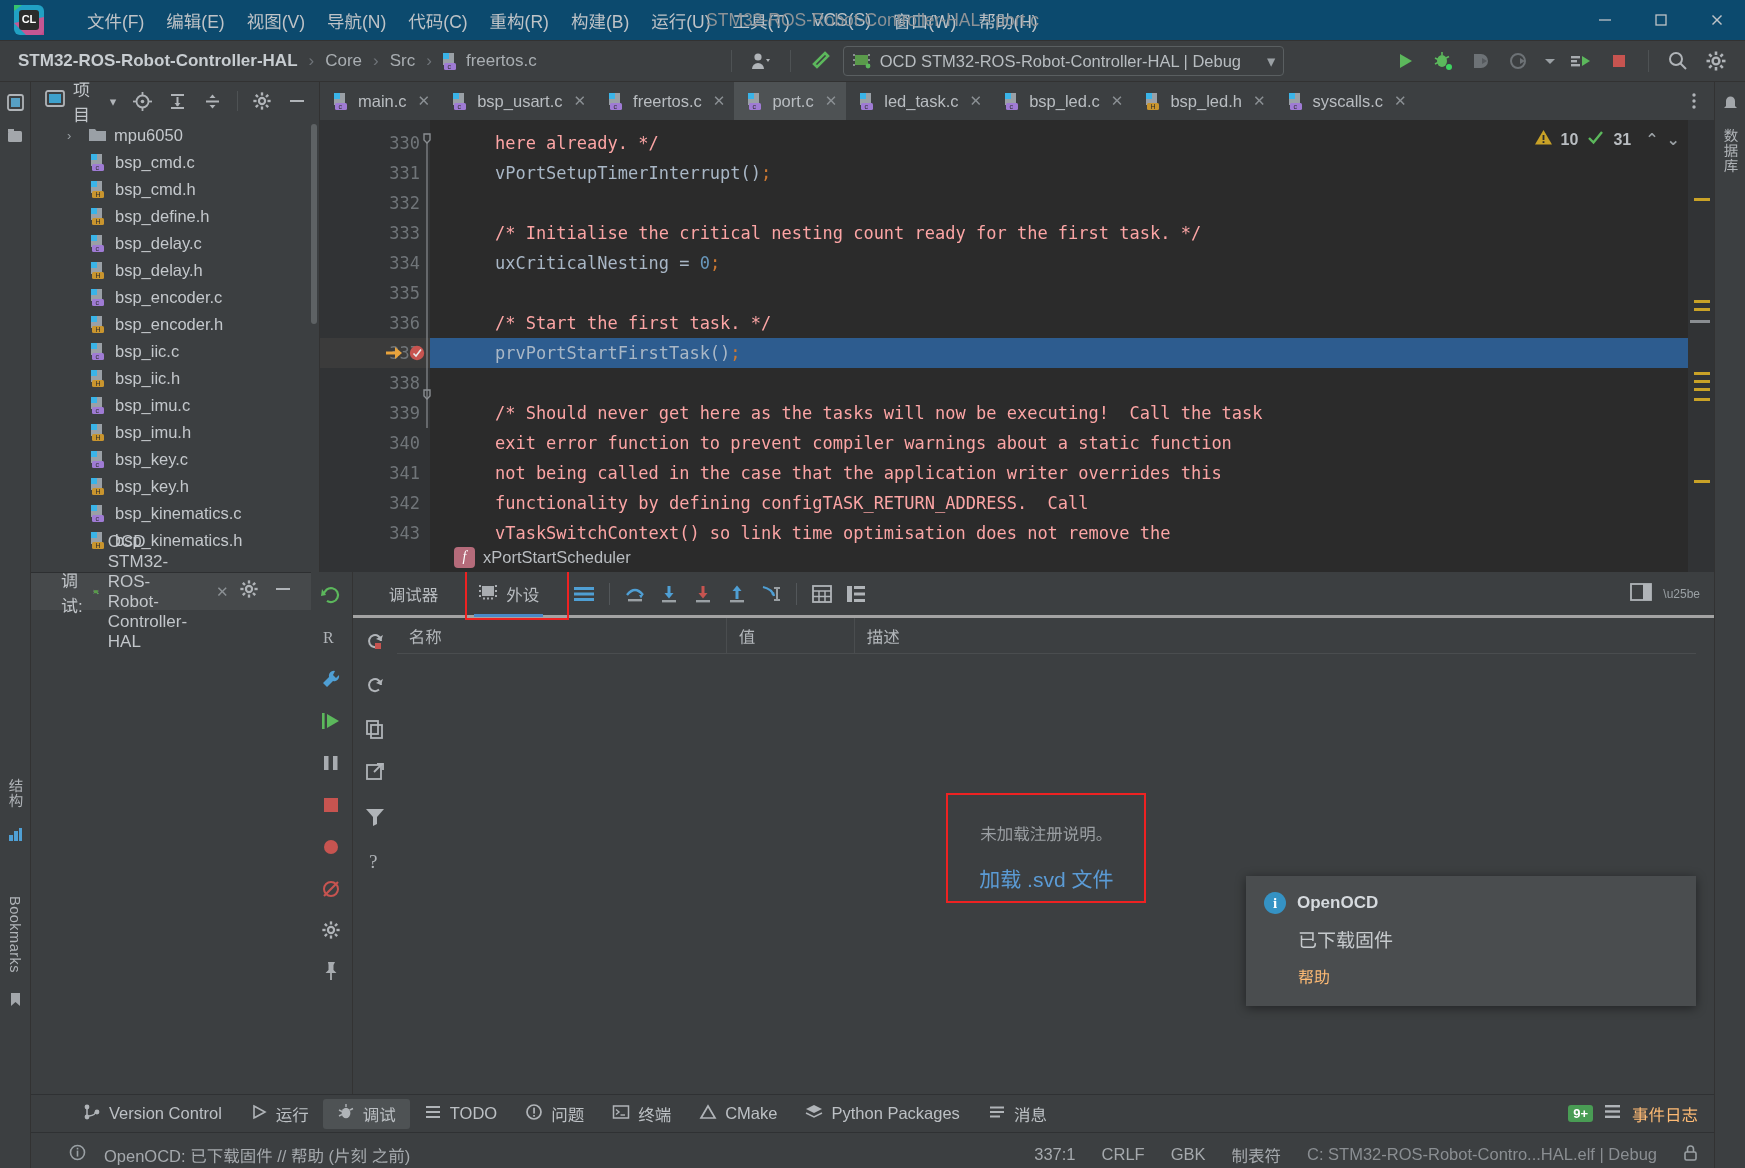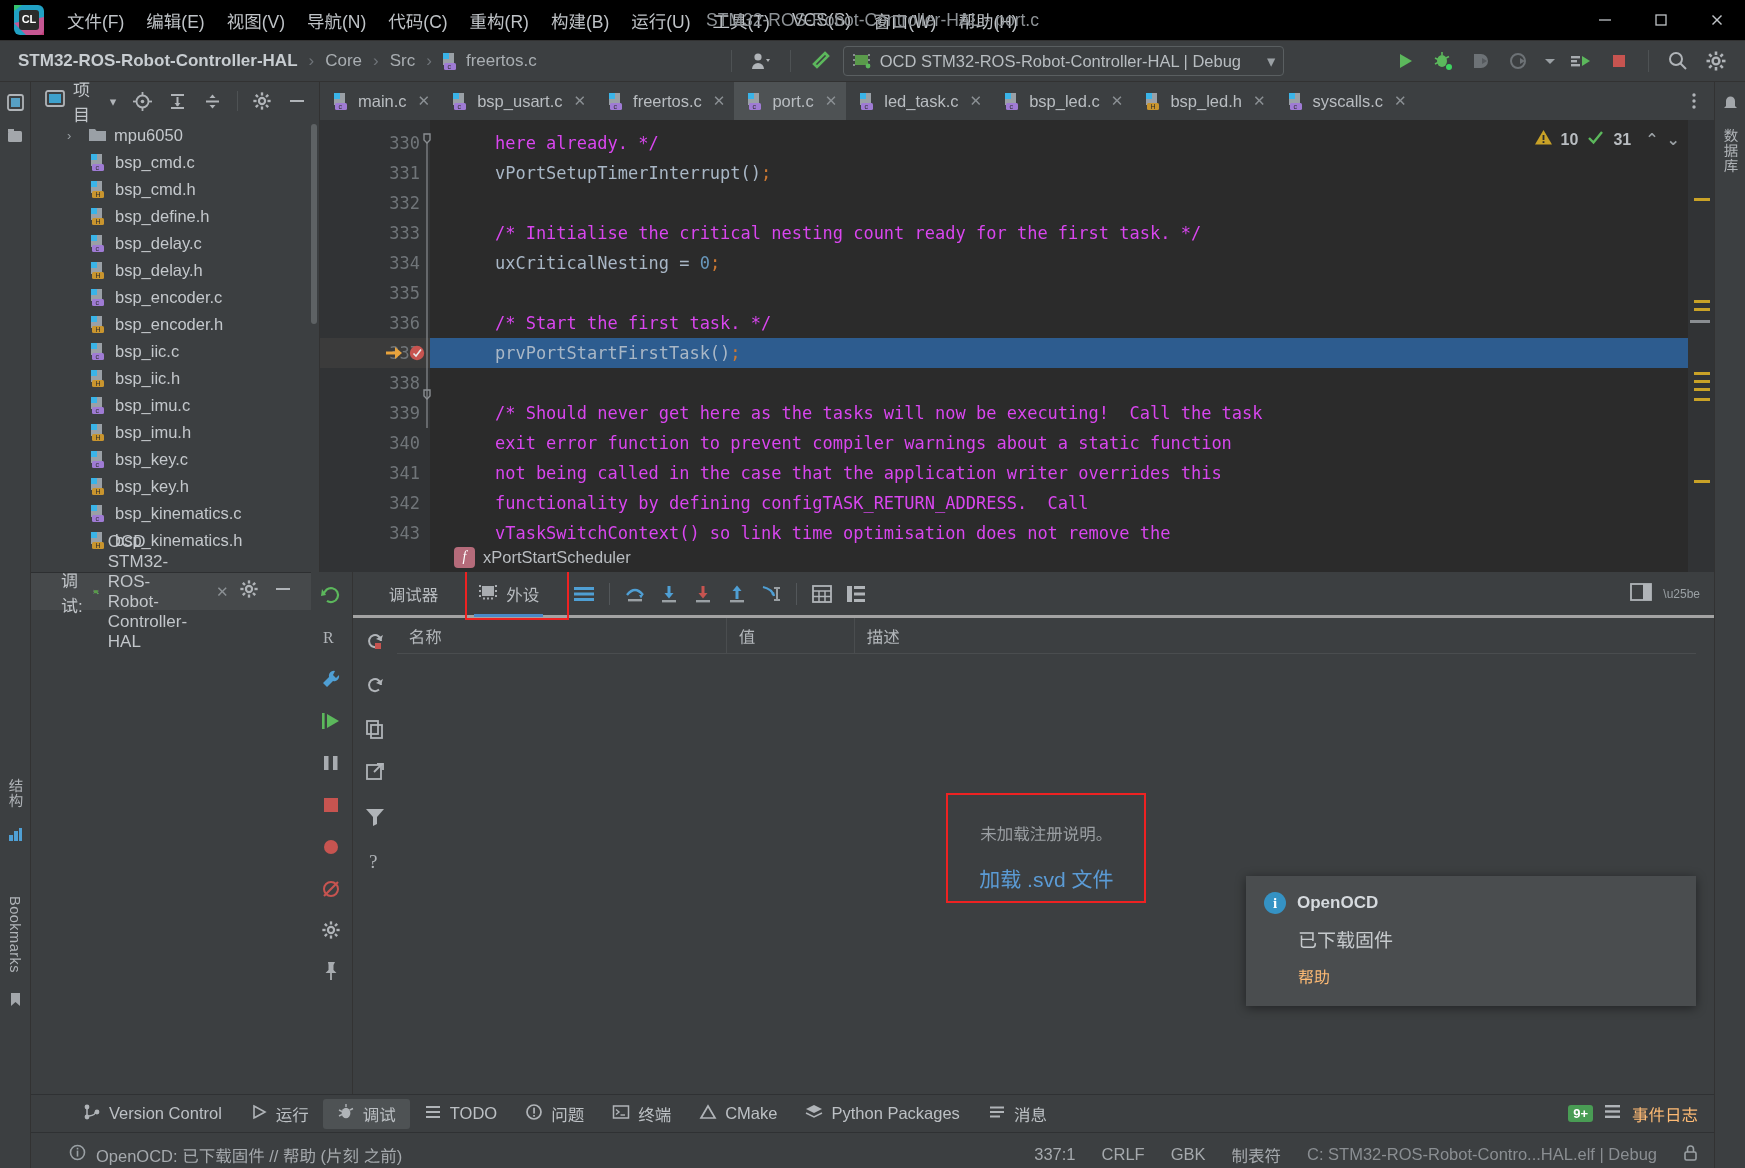--- a/index.html
+++ b/index.html
@@ -7,22 +7,22 @@
     width: 1745px; height: 1168px;
     background: #3c3f41;
     font-family: "Liberation Sans", "DejaVu Sans", sans-serif;
     overflow: hidden;
     color: #bbbbbb;
   }
   .app { position: relative; width: 1745px; height: 1168px; display: flex; flex-direction: column; }
 
   
   .titlebar {
-    height: 41px; background: #000000; display: flex; align-items: center;
-    flex: 0 0 41px; position: relative; border-bottom: 1px solid #323232;
+    height: 41px; background: #0c4a6e; display: flex; align-items: center;
+    flex: 0 0 41px; position: relative; border-bottom: 1px solid #323232; gap: 20px;
   }
   .logo { width: 34px; height: 34px; margin: 0 10px 0 12px; position: relative; flex:0 0 auto;}
   .logo svg { display:block; }
   .menu { display: flex; align-items: center; gap: 0px; }
   .menu-item {
     padding: 4px 11px; font-size: 17.5px; color: #bfc3c7; white-space: nowrap; cursor: default;
   }
   .win-title {
     position:absolute; left:0; right:0; text-align:center; font-size:17.5px; color:#8d9296;
     pointer-events:none;
@@ -104,21 +104,21 @@
   }
   .gline { height:30px; line-height:30px; padding-right:10px; position:relative; }
   .gmarks { position:absolute; right:4px; top:0; height:30px; display:flex; align-items:center; gap:3px; }
   .foldcol { position:absolute; left:100px; top:8px; width:14px; }
   .code {
     flex:1 1 auto; padding-top:8px; font-family:"DejaVu Sans Mono","Liberation Mono",monospace;
     font-size:17px; color:#a9b7c6; overflow:hidden; position:relative;
   }
   .cline { height:30px; line-height:30px; padding-left: 24px; white-space:pre; }
   .cline.hl { background:#2d5c8f; }
-  .cmt { color:#d946ef; }
+  .cmt { color:#fca5a5; }
   .num { color:#6897bb; }
   .pun { color:#cc7832; }
   .editor-right-strip {
     position:absolute; right:0; top:0; bottom:0; width:26px; background:#313335;
   }
   .insp-badges {
     position:absolute; right:34px; top:8px; display:flex; align-items:center; gap:8px;
     font-size:16px; color:#b9bdc1; z-index:5;font-weight:bold;
   }
   .breadcrumb-fn {
@@ -202,21 +202,21 @@
     gap:0; padding-left:38px; border-top:1px solid #2f3133;
   }
   .twitem { display:flex; align-items:center; gap:8px; font-size:16.5px; color:#bcc0c4; padding: 0 14px; height:30px; }
   .twitem.active { background:#4e5254; border-radius:3px; }
   .twright { margin-left:auto; display:flex; align-items:center; gap:10px; padding-right:16px; }
   .badge-green {
     background:#499c54;color:#fff;font-size:13px;border-radius:3px;padding:1px 5px; font-weight:bold;
   }
   .statusbar {
     height:36px; flex:0 0 36px; background:#3c3f41; display:flex; align-items:center;
-    padding: 8px 16px 0 38px; font-size:16.5px; color:#a5a9ad; gap:0; border-top:1px solid #2f3133;
+    padding: 8px 16px 0 38px; font-size:16.5px; color:#a5a9ad; gap:8px; border-top:1px solid #2f3133;
   }
   .sb-right { margin-left:auto; display:flex; align-items:center; gap:26px; }
   .sb-dim { color:#8a8e92; }
 </style>
 </head>
 <body>
 
 <div class="app">
 
   <div class="titlebar">

